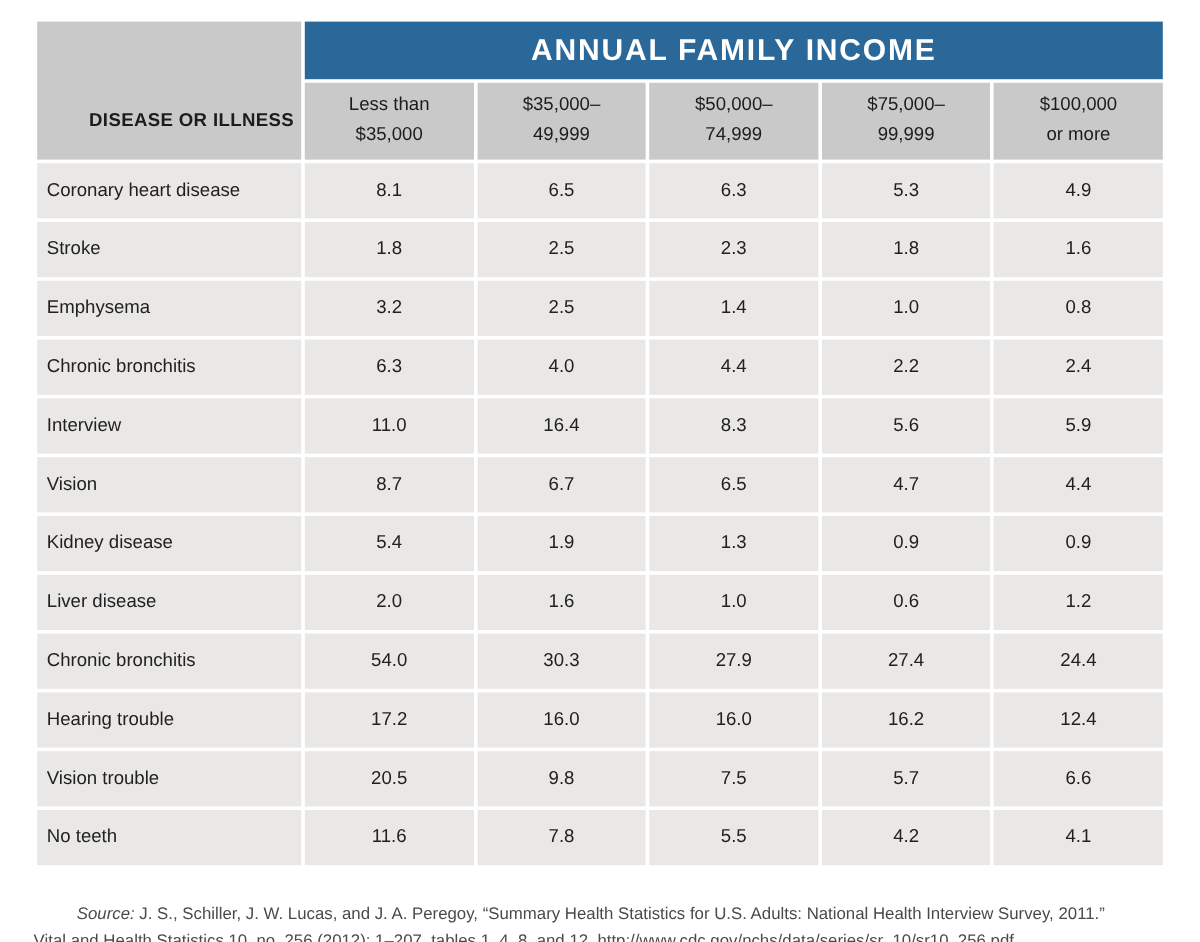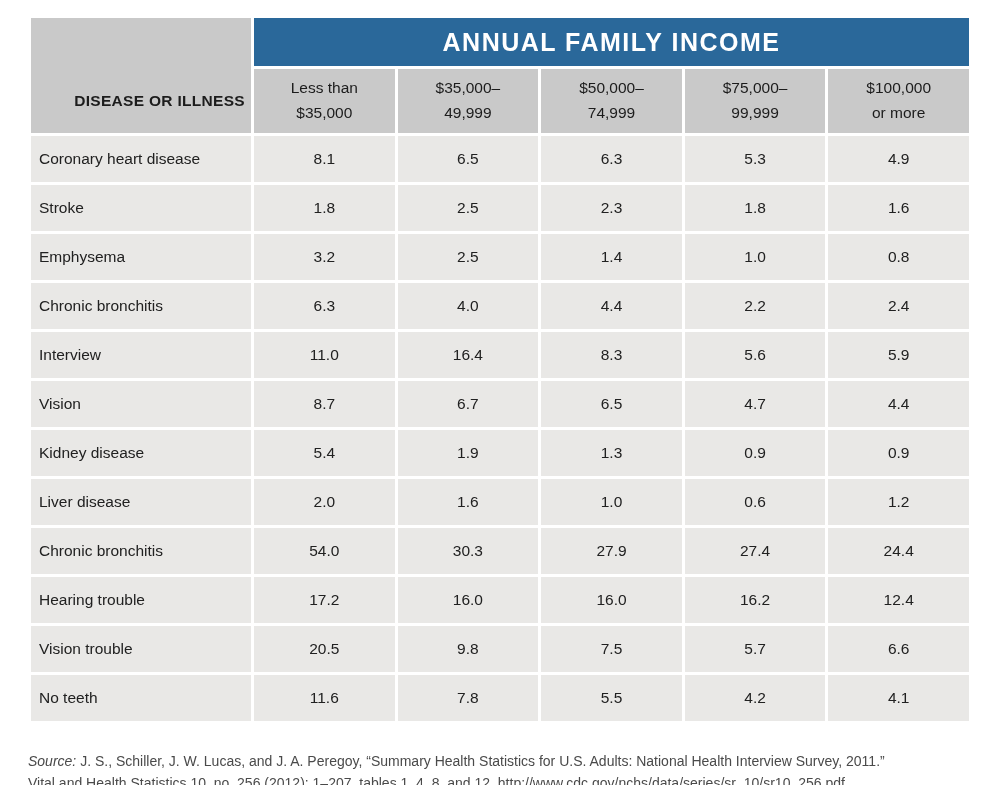--- a/index.html
+++ b/index.html
@@ -70,21 +70,21 @@
     text-align: left;
     padding-left: 8px;
   }
   p.source {
     margin: 26px 0 0 0;
     width: 944px;
     font-size: 14px;
     line-height: 1.6;
     color: #4a4a4a;
   }
-  p.source em { font-style: italic; }
+  p.source em { font-style: italic; margin-left: 36px; }
   p.source .block { display: block; }
 </style>
 </head>
 <body>
 
 <div class="page">
 
   <table class="income-table">
     <colgroup>
       <col class="disease-col">

